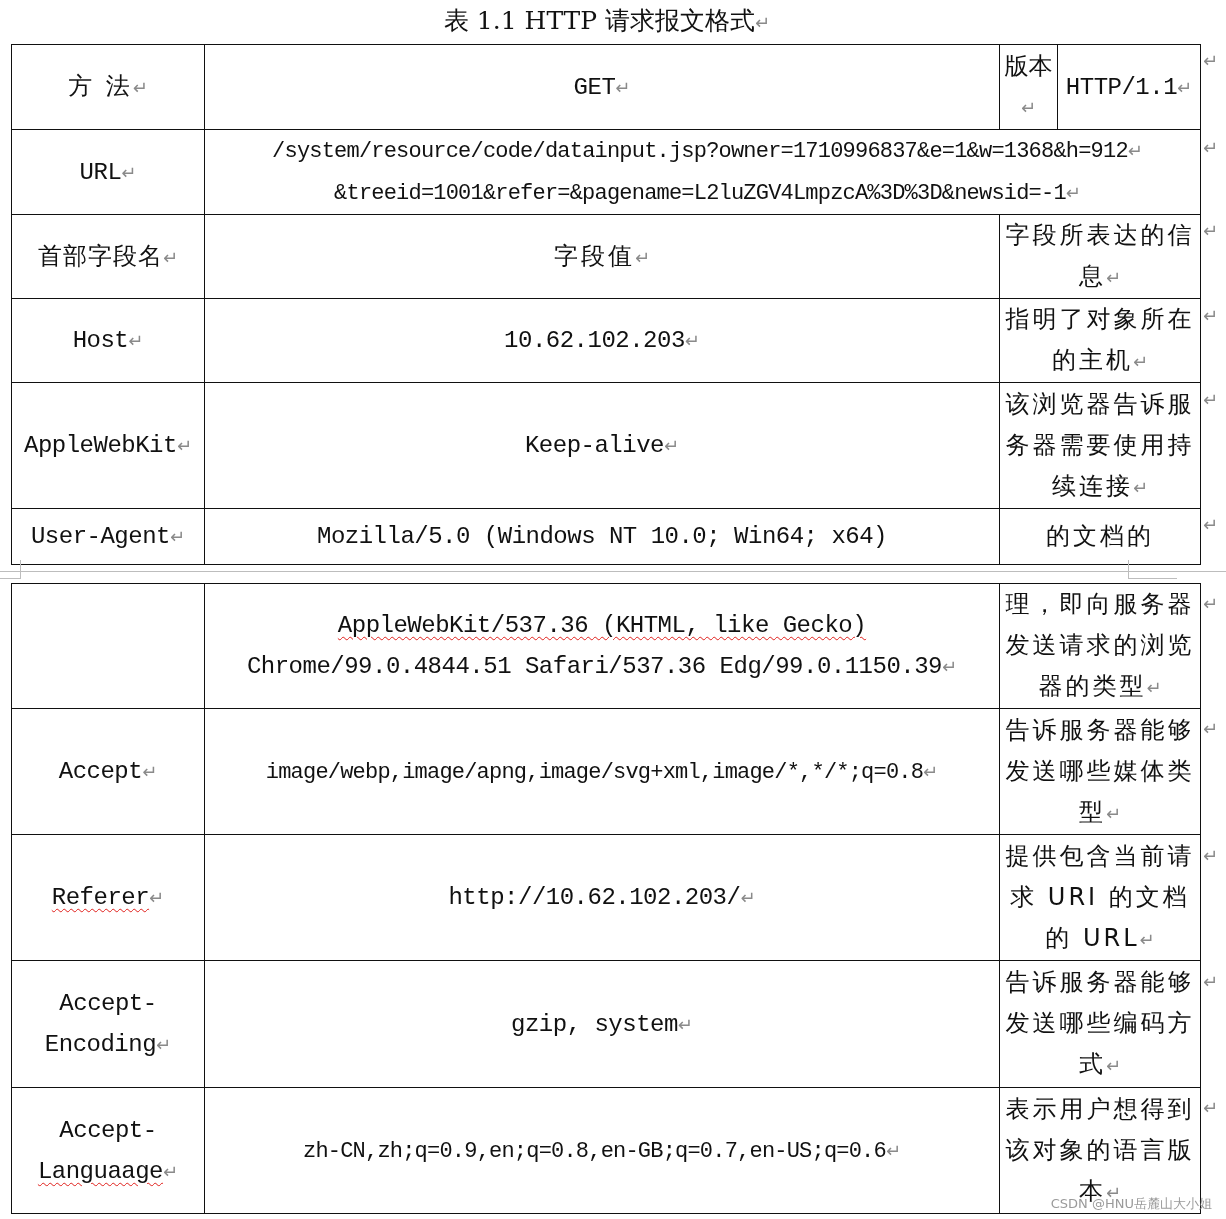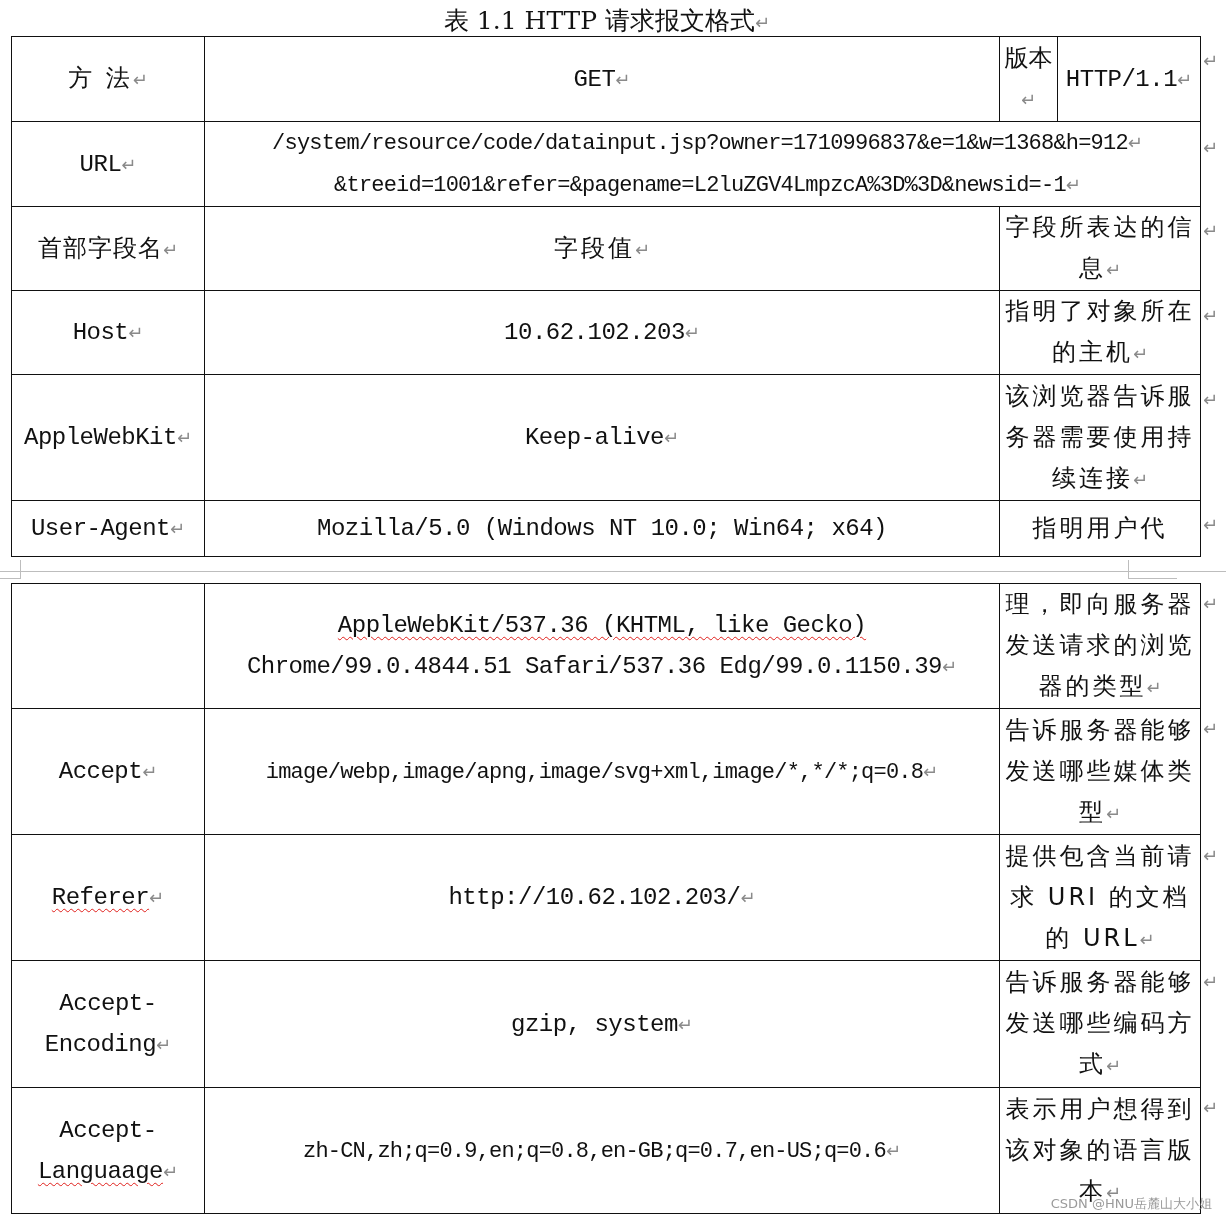--- a/index.html
+++ b/index.html
@@ -22,21 +22,21 @@
   .watermark { position: absolute; right: 14px; bottom: 6px; font-family: "DejaVu Sans", sans-serif;
                font-size: 13px; color: rgba(120,120,120,0.75); }
 </style>
 </head>
 <body>
 
 <div class="caption">
   <span>表 1.1 HTTP 请求报文格式</span><span class="pm">↵</span>
 </div>
 
-<table class="tbl" style="top:36px;">
+<table class="tbl" style="top:44px;">
   <colgroup>
     <col style="width:193px">
       <col style="width:795px">
       <col style="width:58px">
       <col style="width:143px">
   </colgroup>
   <tbody>
       <tr style="height:85px">
     <td class="cjk"><span>方 法</span><span class="pm">↵</span></td>
     <td class="mono"><span>GET</span><span class="pm">↵</span></td>
@@ -61,21 +61,21 @@
     <td class="cjk" colspan="2"><span>指明了对象所在的主机</span><span class="pm">↵</span></td>
   </tr>
   <tr style="height:126px">
     <td class="mono"><span>AppleWebKit</span><span class="pm">↵</span></td>
     <td class="mono"><span>Keep-alive</span><span class="pm">↵</span></td>
     <td class="cjk" colspan="2"><span>该浏览器告诉服务器需要使用持续连接</span><span class="pm">↵</span></td>
   </tr>
   <tr style="height:56px">
     <td class="mono"><span>User-Agent</span><span class="pm">↵</span></td>
     <td class="mono"><span>Mozilla/5.0 (Windows NT 10.0; Win64; x64)</span></td>
-    <td class="cjk" colspan="2"><span>指明用户代</span></td>
+    <td class="cjk" colspan="2"><span>的文档的</span></td>
   </tr>
 </tbody>
   </table>
 
 <div class="corner-l"></div>
 <div class="corner-r"></div>
 <div class="break-line"></div>
 
 <table class="tbl" style="top:583px;">
   <colgroup>

